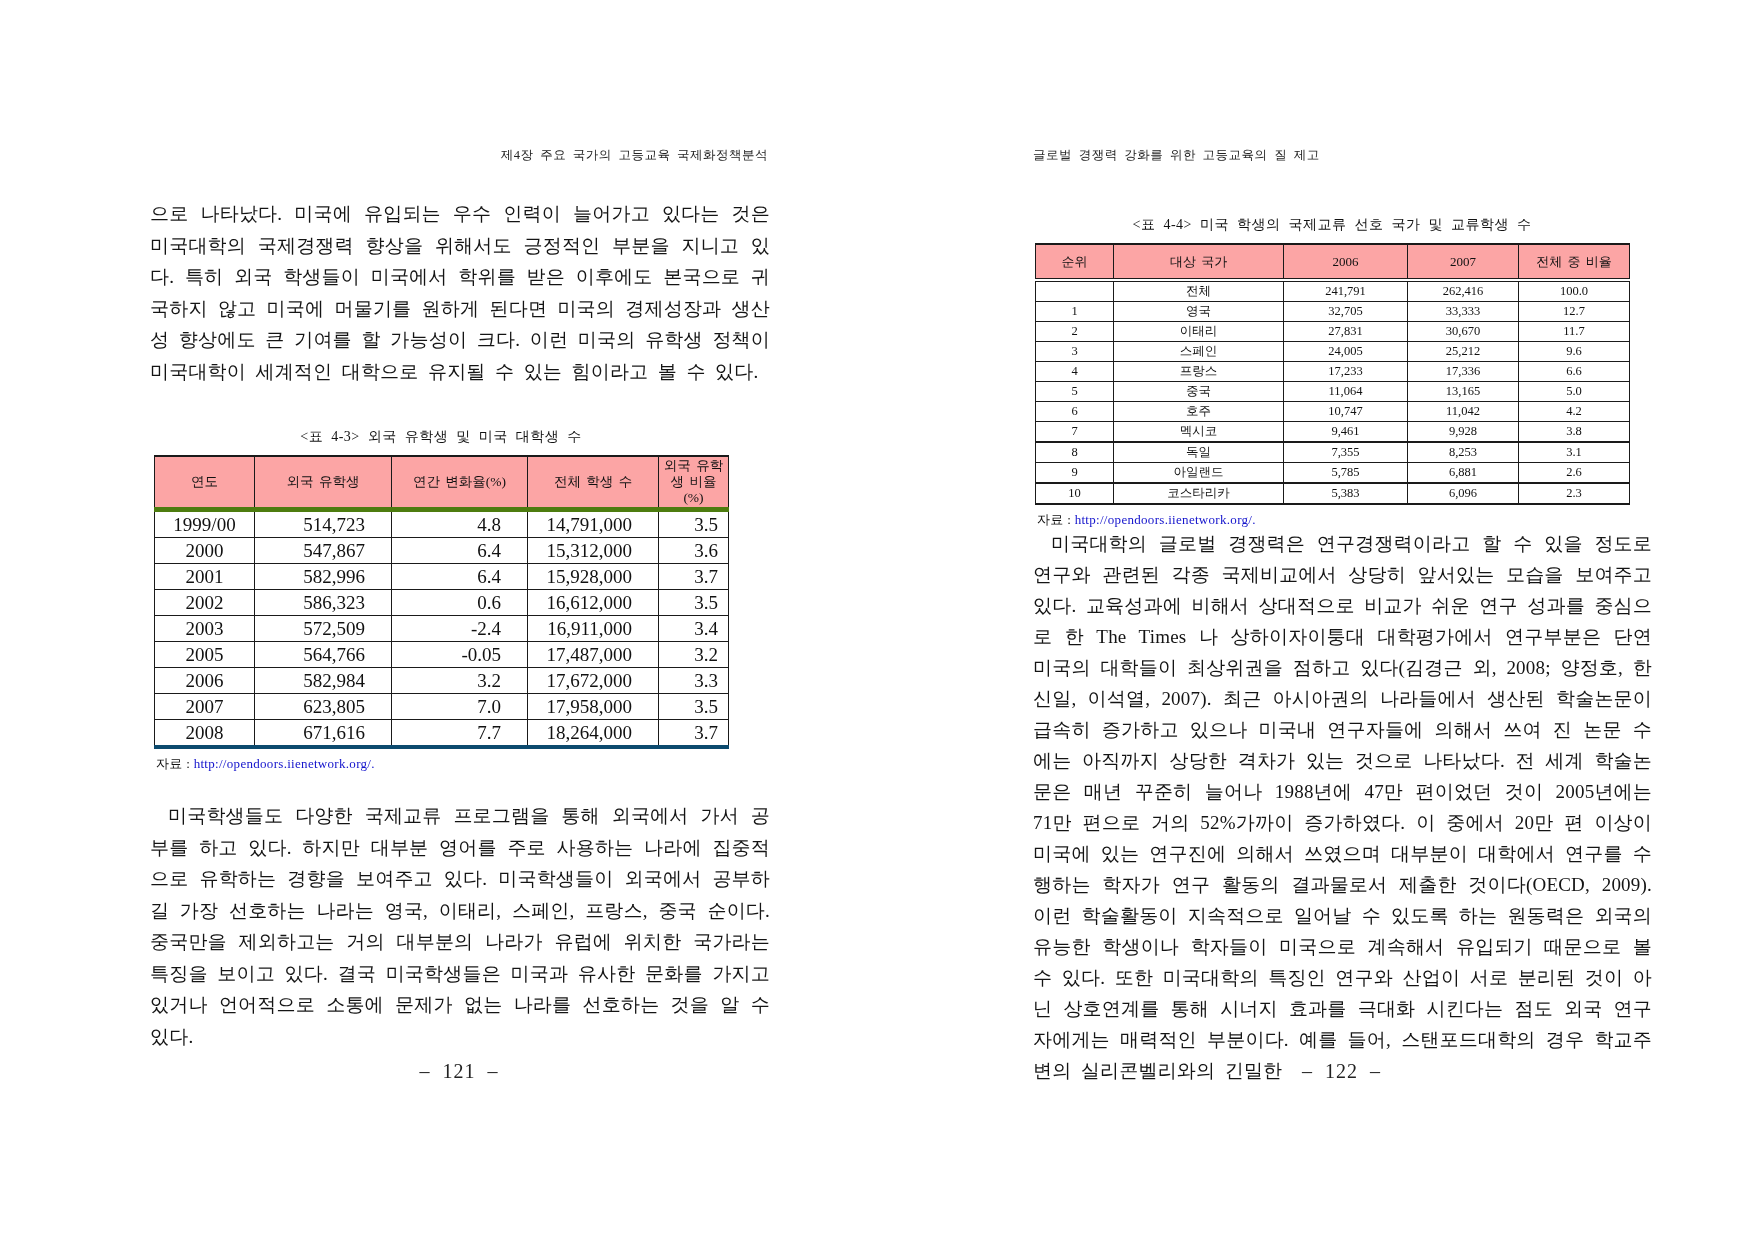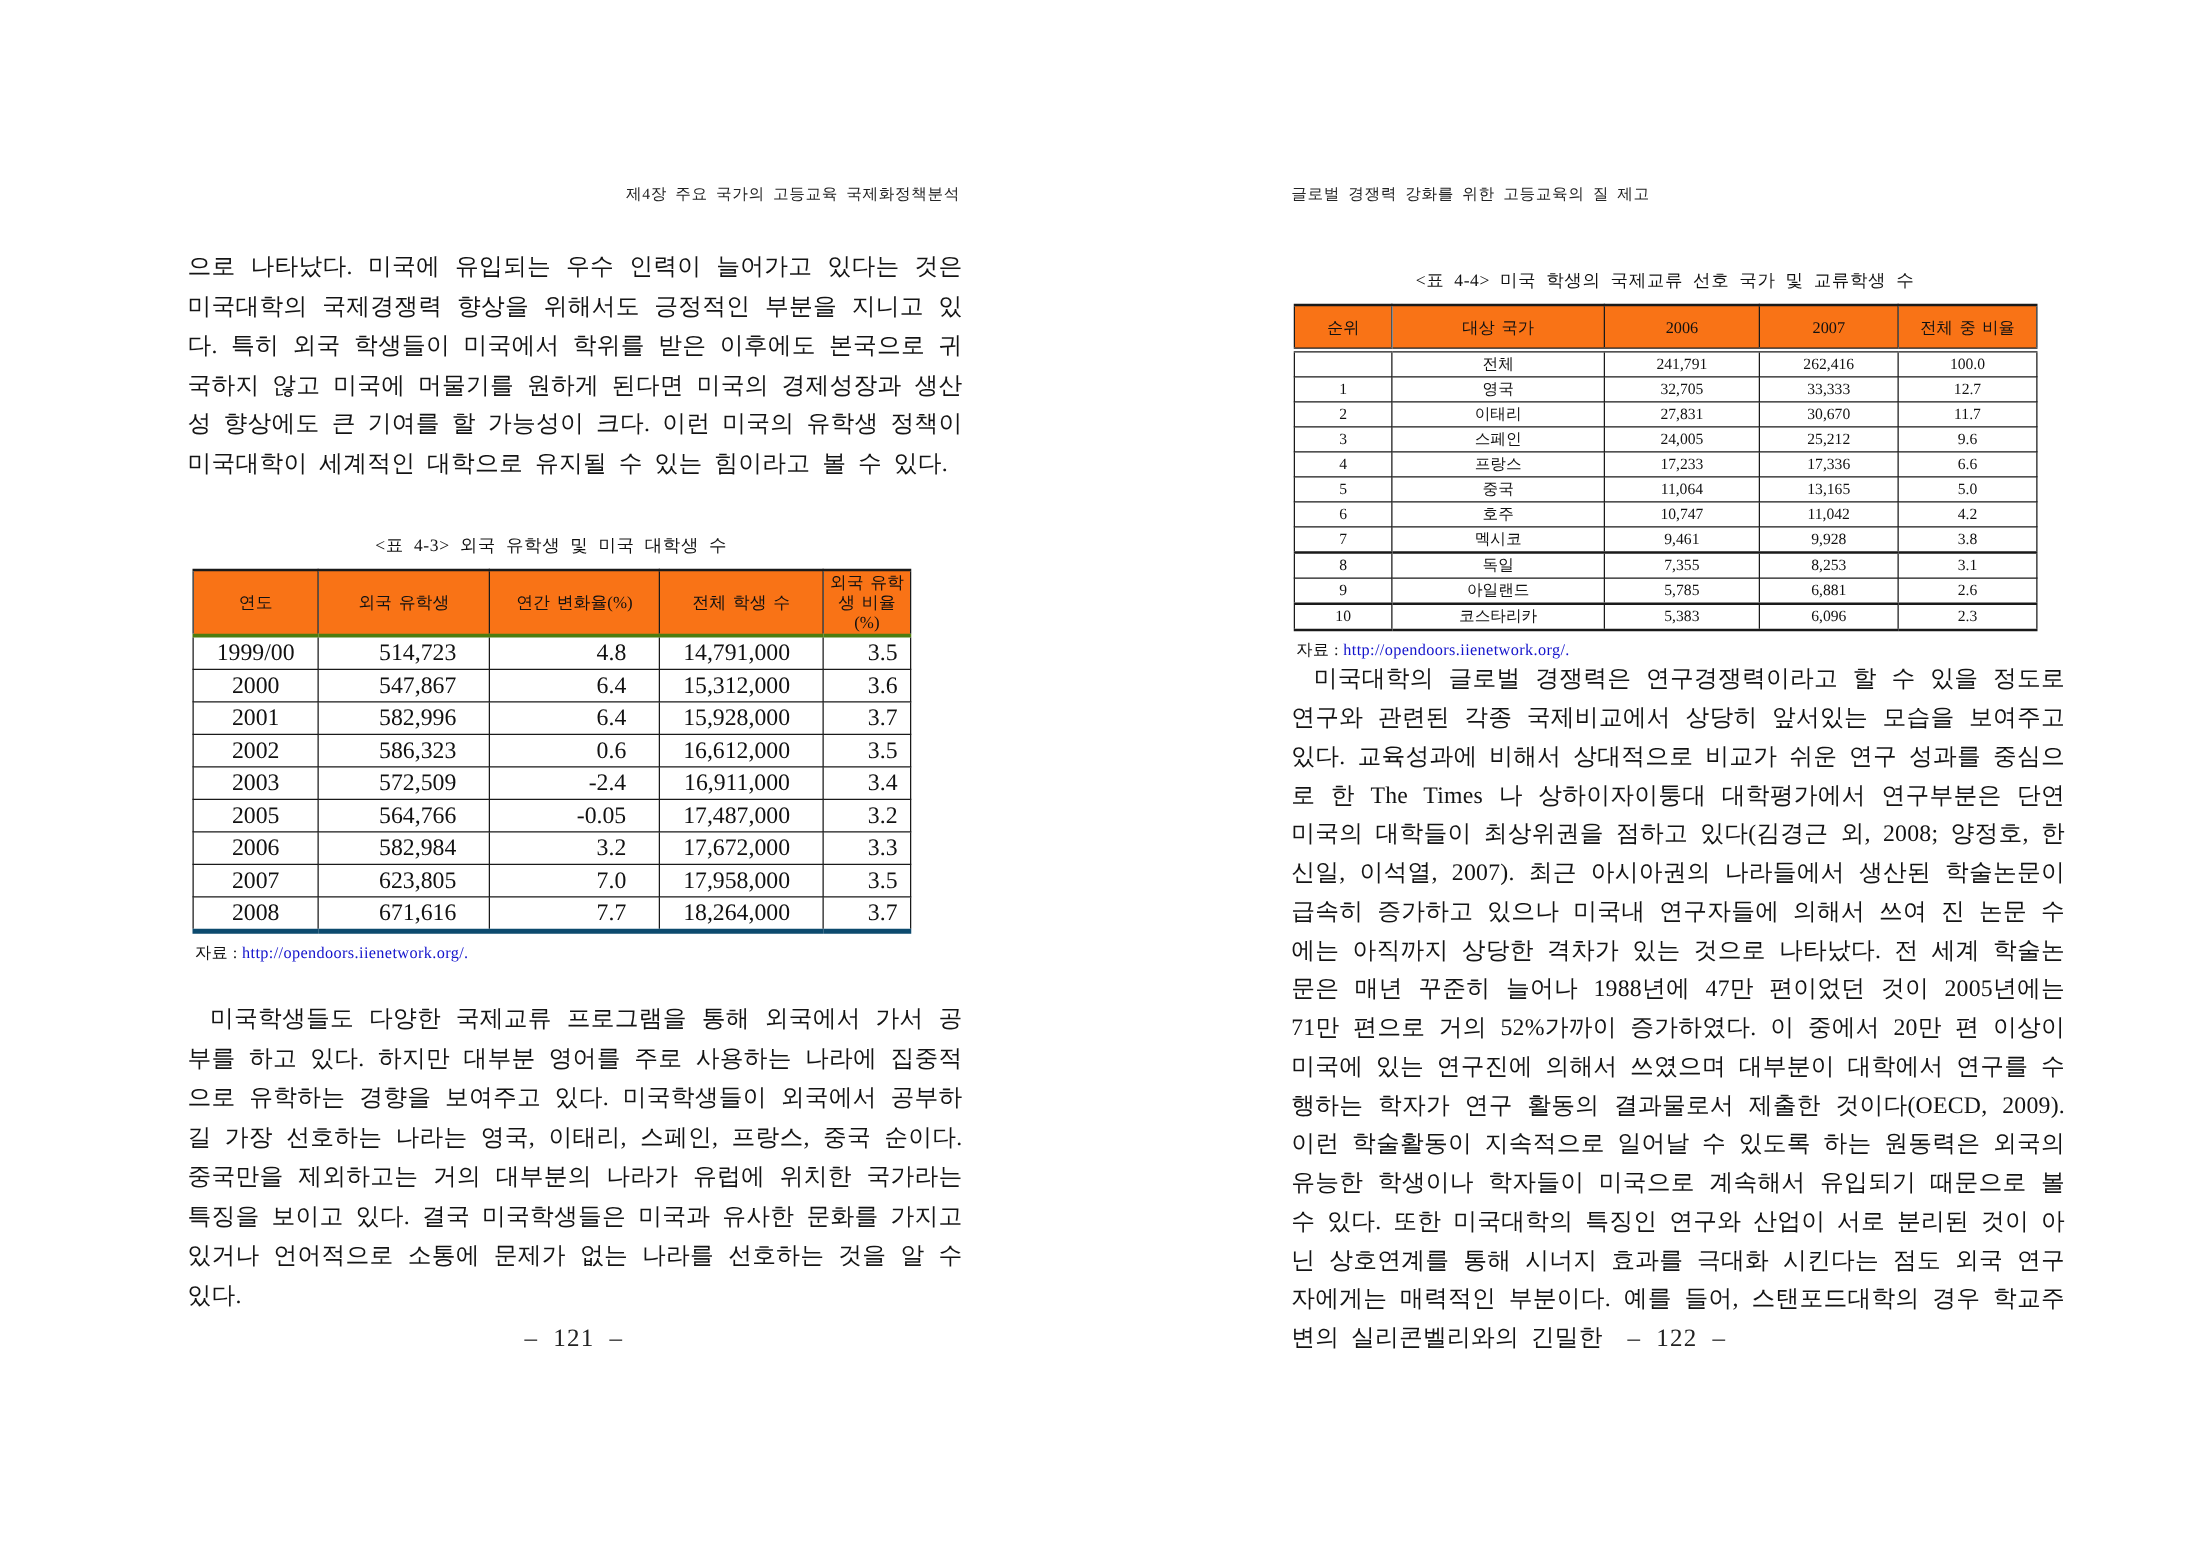--- a/index.html
+++ b/index.html
@@ -35,25 +35,25 @@
   .tbl-title{
     text-align:center;font-size:14px;word-spacing:4px;letter-spacing:.5px;
     color:#111;margin-bottom:9px;white-space:nowrap;
   }
 
   table.tbl{border-collapse:collapse;width:100%;table-layout:fixed;}
   .tbl th,.tbl td{
     border:1px solid #1a1a1a;font-weight:normal;color:#111;
     overflow:hidden;
   }
-  .tbl th{background:#f97316;text-align:center;word-spacing:2px;}
+  .tbl th{background:#fca5a5;text-align:center;word-spacing:2px;}
 
   
   .tbl43{border-top:2px solid #1a1a1a;}
-  .tbl43 th{height:50px;font-size:13.5px;border-bottom:3px solid #4d7c0f;line-height:16px;padding:0 2px;}
+  .tbl43 th{height:50px;font-size:13.5px;border-bottom:5px solid #4d7c0f;line-height:16px;padding:0 2px;}
   .tbl43 td{height:25px;font-size:19px;padding:0;}
   .tbl43 td:nth-child(1){text-align:center;}
   .tbl43 td:nth-child(2),.tbl43 td:nth-child(3),.tbl43 td:nth-child(4){text-align:right;padding-right:26px;}
   .tbl43 td:nth-child(5){text-align:right;padding-right:10px;}
   .tbl43 tbody tr:last-child td{border-bottom:4px solid #0c4a6e;}
 
   
   .tbl44{border-top:2px solid #1a1a1a;}
   .tbl44 th{height:33px;font-size:13px;border-bottom:4px double #1a1a1a;padding:0 2px;}
   .tbl44 td{height:19px;font-size:12.5px;text-align:center;padding:0 2px;}

